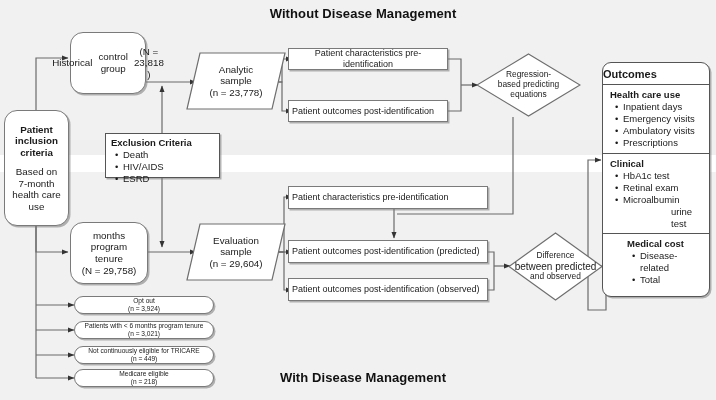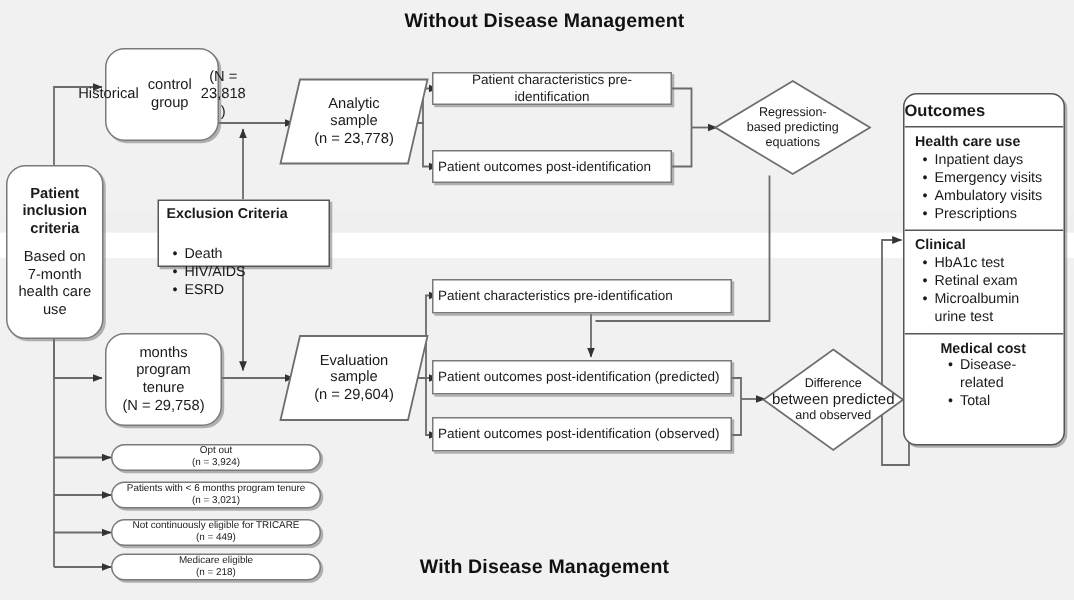--- a/index.html
+++ b/index.html
@@ -41,21 +41,21 @@
 
   
   .diamond{background:transparent;border:none;box-shadow:none;}
   .diamond .dmfill{position:absolute;left:0;top:0;width:100%;height:100%;}
   .diamond .txt{position:relative;z-index:2;}
 
   
   .listbox{position:absolute;background:#fff;border:1px solid #555;
            box-shadow:1.5px 1.5px 0 rgba(120,120,120,.55);
            box-sizing:border-box;padding:3px 5px 4px 5px;}
-  .listbox .hdr{font-weight:bold;font-size:9.5px;margin-bottom:16px;}
+  .listbox .hdr{font-weight:bold;font-size:9.5px;margin-bottom:1px;}
   .listbox ul{margin:0;padding-left:12px;list-style:none;}
   .listbox li{font-size:9.5px;line-height:1.25;position:relative;}
   .listbox li:before{content:"\2022";position:absolute;left:-8px;}
 
   
   .outcomes{position:absolute;background:#fff;border:1px solid #555;
             border-radius:9px;box-sizing:border-box;
             box-shadow:1.5px 1.5px 0 rgba(120,120,120,.55);overflow:hidden;}
   .outcomes .ohead{font-weight:bold;font-size:11px;
                    padding:5px 0 4px;border-bottom:1px solid #555;}
@@ -261,14 +261,14 @@
         <li data-name="outcomes-item">Disease-related</li>
         <li data-name="outcomes-item">Total</li>
       </ul>
     </div>
   </div>
 
 </div>
 
 <style>
   [data-name="outcomes-item-continuation"]:before{content:"" !important;}
-  [data-name="outcomes-item-continuation"]{padding-left:0;}
+  [data-name="outcomes-item-continuation"]{padding-left:0;margin-left:48px;}
 </style>
 
 </body></html>

